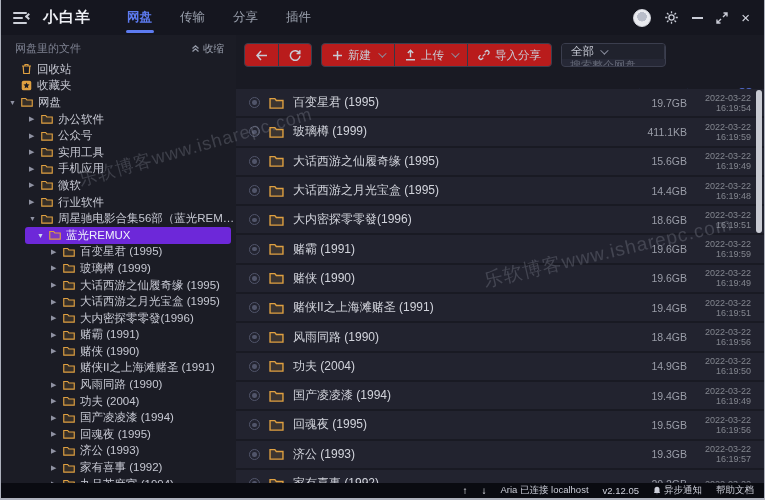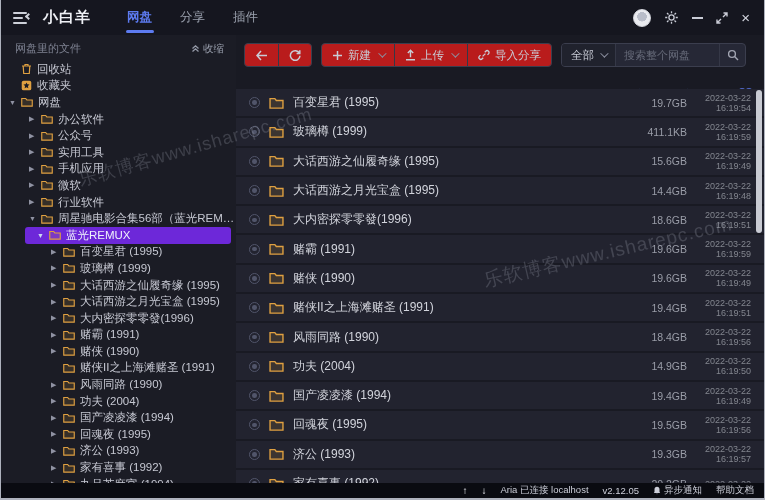--- a/index.html
+++ b/index.html
@@ -44,21 +44,21 @@
   .tree-item.selected .arrow { color:#ccd6f2; }
   .tree-label { overflow:hidden; text-overflow:ellipsis; }
 
   
   .main { position:absolute; top:35px; left:235px; right:0; bottom:15px; background:#191a23; }
   .toolbar { display:flex; align-items:center; height:26px; margin:7px 10px 0 8px; gap:9px; }
   .btn-group { display:flex; align-items:stretch; height:24px; background:#b91c1c; border:1px solid #3b3e4e; border-radius:4px; overflow:hidden; }
   .tb-btn { display:flex; align-items:center; gap:5px; padding:0 10px; color:#c9ccd6; font-size:11.5px; cursor:pointer; }
   .tb-btn + .tb-btn { border-left:1px solid #353847; }
   .chev { width:6px; height:6px; border-right:1.5px solid #8c90a0; border-bottom:1.5px solid #8c90a0; transform:rotate(45deg) translateY(-2px); margin-left:2px; }
-  .search-group { display:flex; align-items:stretch; height:24px; background:#262836; border:1px solid #3b3e4e; border-radius:4px; overflow:hidden; }
+  .search-group { display:flex; align-items:stretch; height:24px; background:#262836; border:1px solid #3b3e4e; border-radius:4px; overflow:hidden;flex-direction:column; }
   .filter-btn { display:flex; align-items:center; gap:4px; padding:0 9px; background:#20222d; color:#c9ccd6; font-size:11.5px; cursor:pointer; border-right:1px solid #353847; }
   .search-input { width:103px; background:transparent; border:none; outline:none; color:#c8cad2; font-size:11px; padding:0 8px; font-family:inherit; }
   .search-input::placeholder { color:#676b7a; }
   .search-btn { display:flex; align-items:center; justify-content:center; width:26px; border-left:1px solid #353847; cursor:pointer; }
 
   .select-bar { display:flex; align-items:center; height:27px; padding:0 12px 0 13px; margin-top:13px; }
   .radio { width:11px; height:11px; border:1.4px solid #51556a; border-radius:50%; position:relative; flex:0 0 11px; cursor:pointer; }
   .radio::after { content:""; position:absolute; inset:2.2px; border-radius:50%; background:#51556a; }
   .radio.blue { border-color:#5d7bf0; } .radio.blue::after { background:#5d7bf0; }
   .sel-text { color:#aeb1bd; font-size:11px; margin-left:9px; }
@@ -98,20 +98,21 @@
   <div class="titlebar">
     <div class="hamburger">
         <i></i>
         <i></i>
         <i></i>
         <b></b>
       </div>
     <div class="app-title">小白羊</div>
     <div class="tabs">
       <div class="tab active">网盘</div>
+      <div class="tab">传输</div>
       <div class="tab">分享</div>
       <div class="tab">插件</div>
     </div>
     <div class="win-controls">
       <div class="avatar"></div>
       <span class="wicon">
         <svg width="15" height="15" viewBox="0 0 15 15">
             <g stroke="#c9ccd6" stroke-width="1.3" fill="none">
           <circle cx="7.5" cy="7.5" r="2.6"></circle>
           <path d="M7.5 1.2v2.1M7.5 11.7v2.1M1.2 7.5h2.1M11.7 7.5h2.1M3 3l1.5 1.5M10.5 10.5 12 12M12 3l-1.5 1.5M4.5 10.5 3 12"></path>

